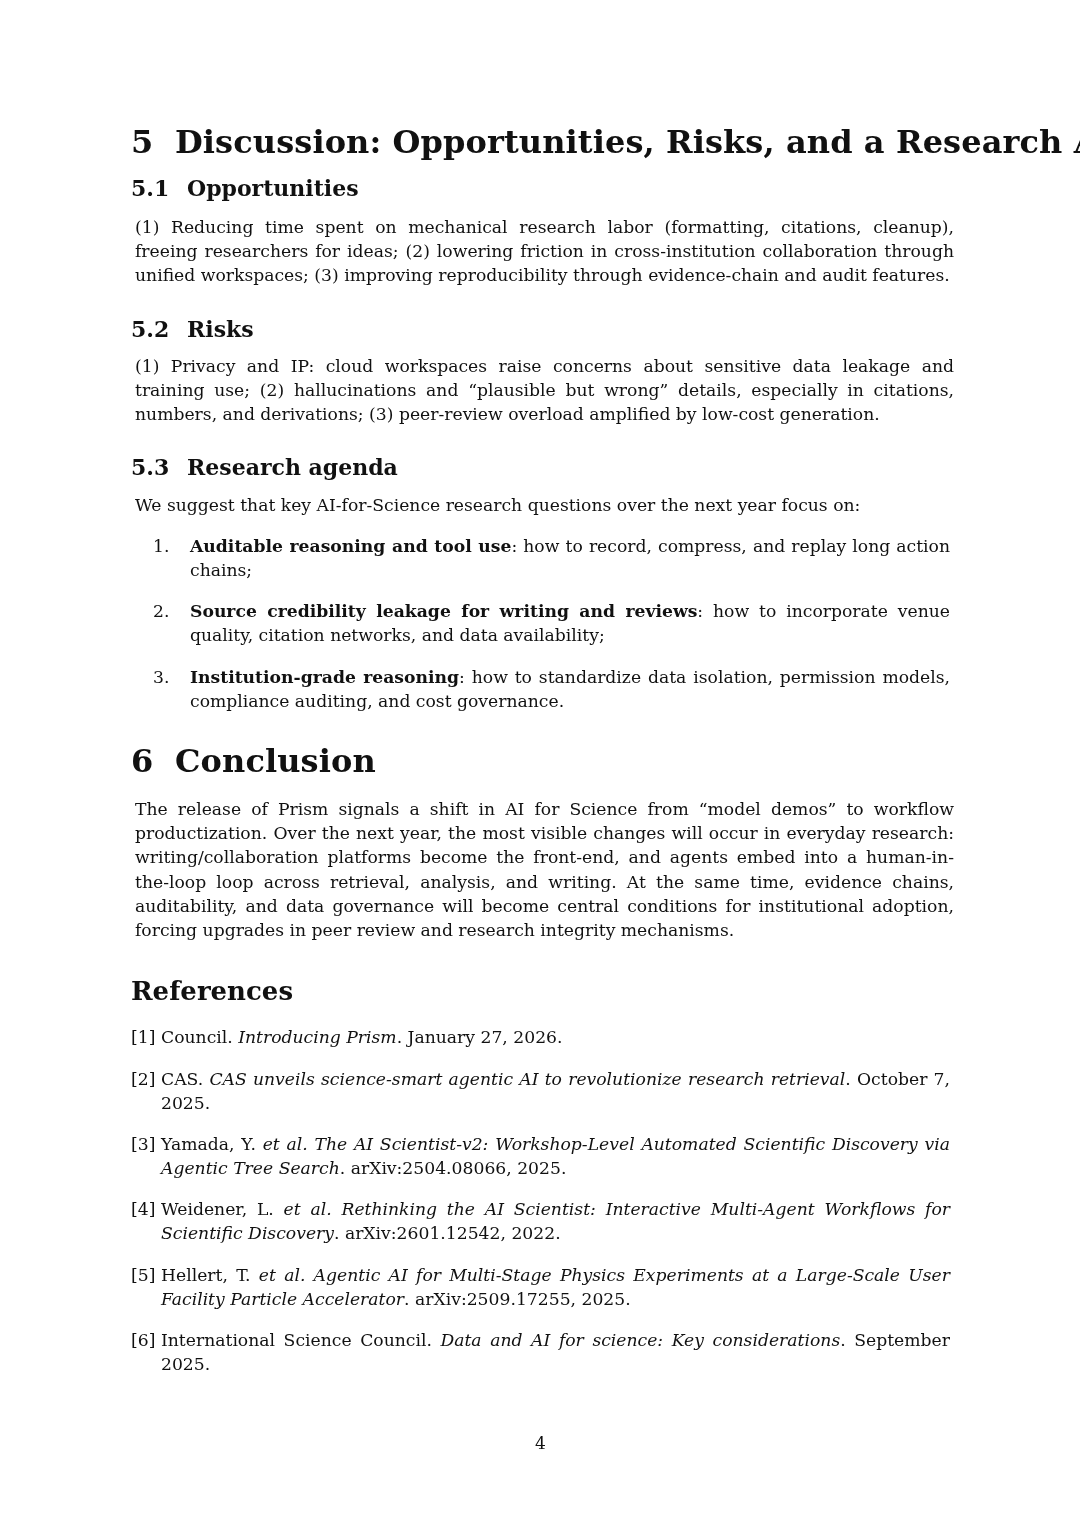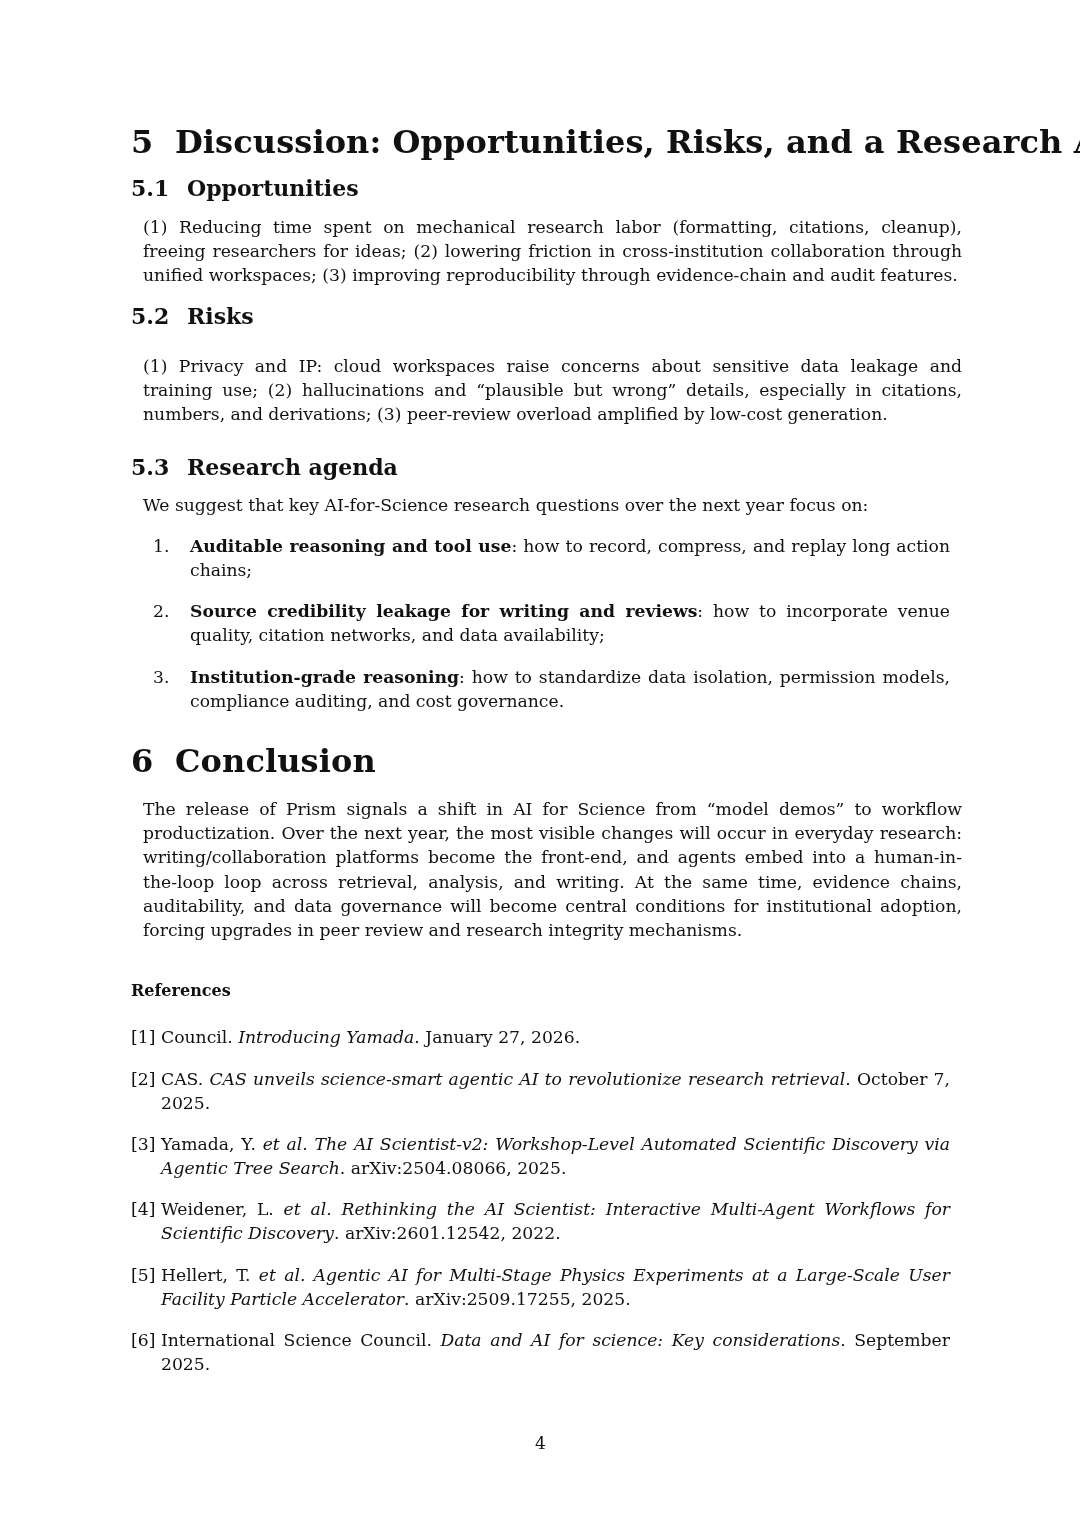--- a/index.html
+++ b/index.html
@@ -13,29 +13,29 @@
       position: absolute; left: 0; font-weight: bold; font-size: 32px; line-height: 30px;
       white-space: nowrap; letter-spacing: 0.1px;
     }
     .h1 .num { display: inline-block; width: 44px; }
     .h2 {
       position: absolute; left: 0; font-weight: bold; font-size: 22px; line-height: 24px;
       white-space: nowrap;
     }
     .h2 .num { display: inline-block; width: 56px; }
     .para {
-      position: absolute; left: 12px; width: 819px; font-size: 17.2px; line-height: 24.2px;
+      position: absolute; left: 4px; width: 819px; font-size: 17.2px; line-height: 24.2px;
       text-align: justify; margin: 0;
     }
     .list-item { position: absolute; left: 0; width: 819px; font-size: 17.2px; line-height: 24.2px; }
     .list-item .lnum { position: absolute; left: 22px; top: 0; }
     .list-item .ltext { margin-left: 59px; text-align: justify; }
     .list-item b { font-weight: bold; }
     .refs-title {
-      position: absolute; left: 0; font-weight: bold; font-size: 16px; line-height: 30px;
+      position: absolute; left: 0; font-weight: bold; font-size: 26px; line-height: 30px;
     }
     .ref { position: absolute; left: 0; width: 819px; font-size: 17.2px; line-height: 24.2px; }
     .ref .rnum { position: absolute; left: 0; top: 0; }
     .ref .rtext { margin-left: 30px; text-align: justify; }
     .ref i { font-style: italic; }
     .page-number {
       position: absolute; left: 0; width: 819px; text-align: center; top: 1432px;
       font-size: 17px; line-height: 22px;
     }
   </style>
@@ -46,21 +46,21 @@
 
   <div class="h1" style="top:127px;">
     <span class="num">5</span><span>Discussion: Opportunities, Risks, and a Research Agenda</span>
   </div>
 
   <div class="h2" style="top:176px;">
     <span class="num">5.1</span><span>Opportunities</span>
   </div>
   <p class="para" style="top:215px;">(1) Reducing time spent on mechanical research labor (formatting, citations, cleanup), freeing researchers for ideas; (2) lowering friction in cross-institution collaboration through unified workspaces; (3) improving reproducibility through evidence-chain and audit features.</p>
 
-  <div class="h2" style="top:304px;">
+  <div class="h2" style="top:317px;">
     <span class="num">5.2</span><span>Risks</span>
   </div>
   <p class="para" style="top:354px;">(1) Privacy and IP: cloud workspaces raise concerns about sensitive data leakage and training use; (2) hallucinations and “plausible but wrong” details, especially in citations, numbers, and derivations; (3) peer-review overload amplified by low-cost generation.</p>
 
   <div class="h2" style="top:455px;">
     <span class="num">5.3</span><span>Research agenda</span>
   </div>
   <p class="para" style="top:493px;">We suggest that key AI-for-Science research questions over the next year focus on:</p>
 
   <div class="list-item" style="top:534px;">
@@ -78,21 +78,21 @@
 
   <div class="h1" style="top:746px;">
     <span class="num">6</span><span>Conclusion</span>
   </div>
   <p class="para" style="top:797px;">The release of Prism signals a shift in AI for Science from “model demos” to workflow productization. Over the next year, the most visible changes will occur in everyday research: writing/collaboration platforms become the front-end, and agents embed into a human-in-the-loop loop across retrieval, analysis, and writing. At the same time, evidence chains, auditability, and data governance will become central conditions for institutional adoption, forcing upgrades in peer review and research integrity mechanisms.</p>
 
   <div class="refs-title" style="top:976px;">References</div>
 
   <div class="ref" style="top:1025px;">
     <span class="rnum">[1]</span>
-    <div class="rtext"><span>Council. </span><i>Introducing Yamada</i><span>. January 27, 2026.</span></div>
+    <div class="rtext"><span>Council. </span><i>Introducing Prism</i><span>. January 27, 2026.</span></div>
   </div>
   <div class="ref" style="top:1067px;">
     <span class="rnum">[2]</span>
     <div class="rtext"><span>CAS. </span><i>CAS unveils science-smart agentic AI to revolutionize research retrieval</i><span>. October 7, 2025.</span></div>
   </div>
   <div class="ref" style="top:1132px;">
     <span class="rnum">[3]</span>
     <div class="rtext"><span>Yamada, Y. </span><i>et al. The AI Scientist-v2: Workshop-Level Automated Scientific Discovery via Agentic Tree Search</i><span>. arXiv:2504.08066, 2025.</span></div>
   </div>
   <div class="ref" style="top:1197px;">

